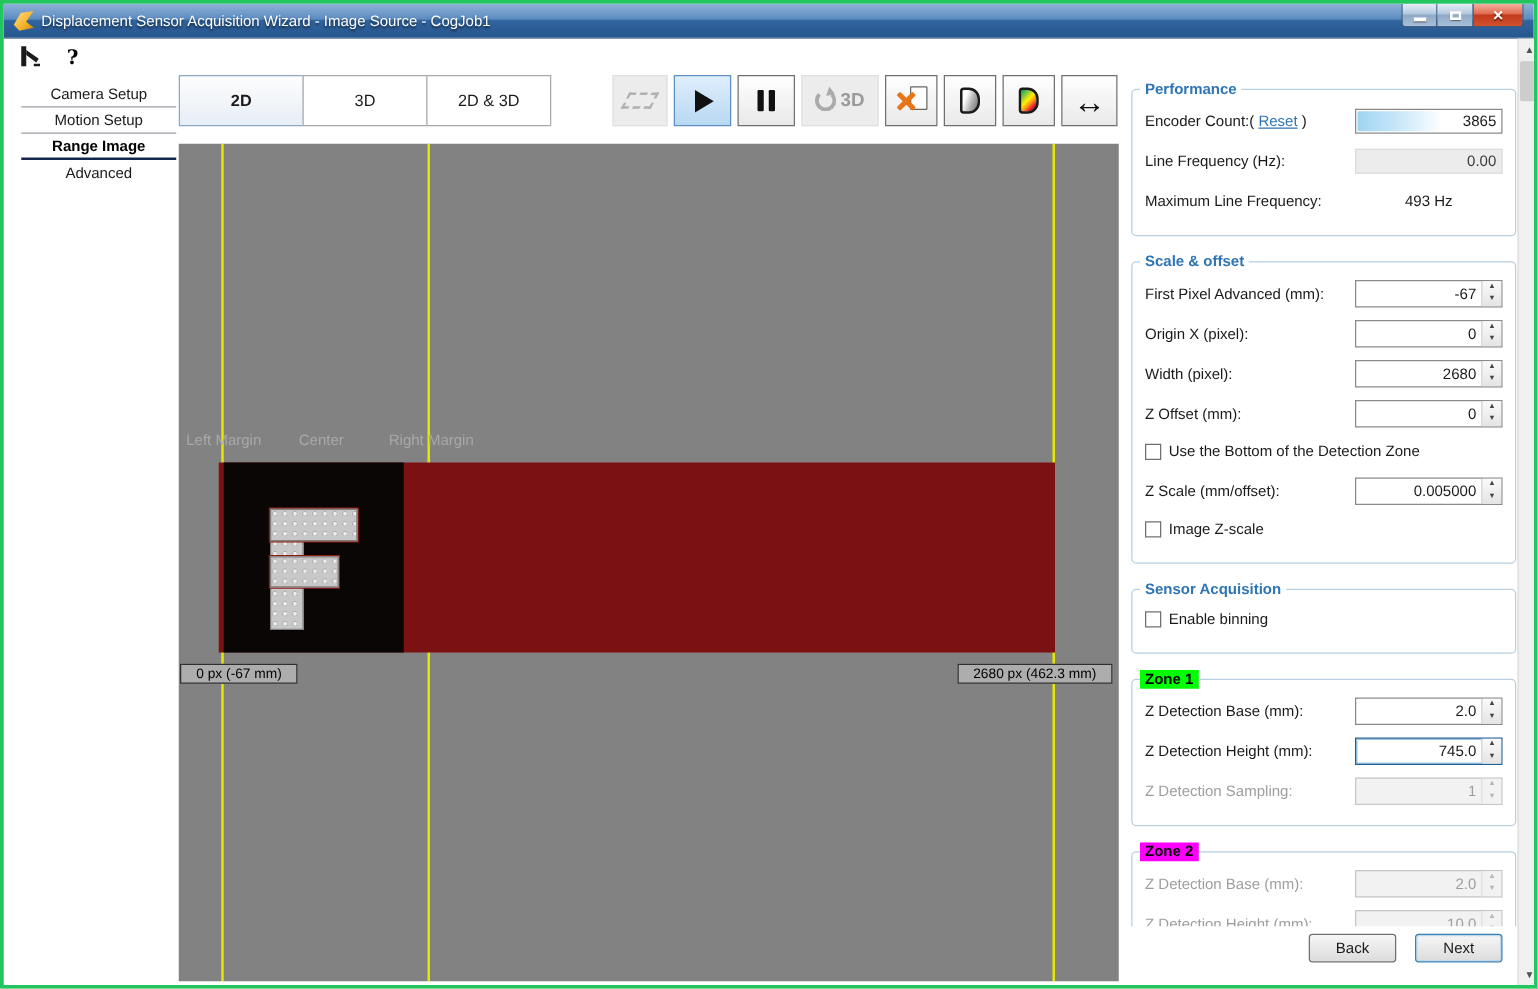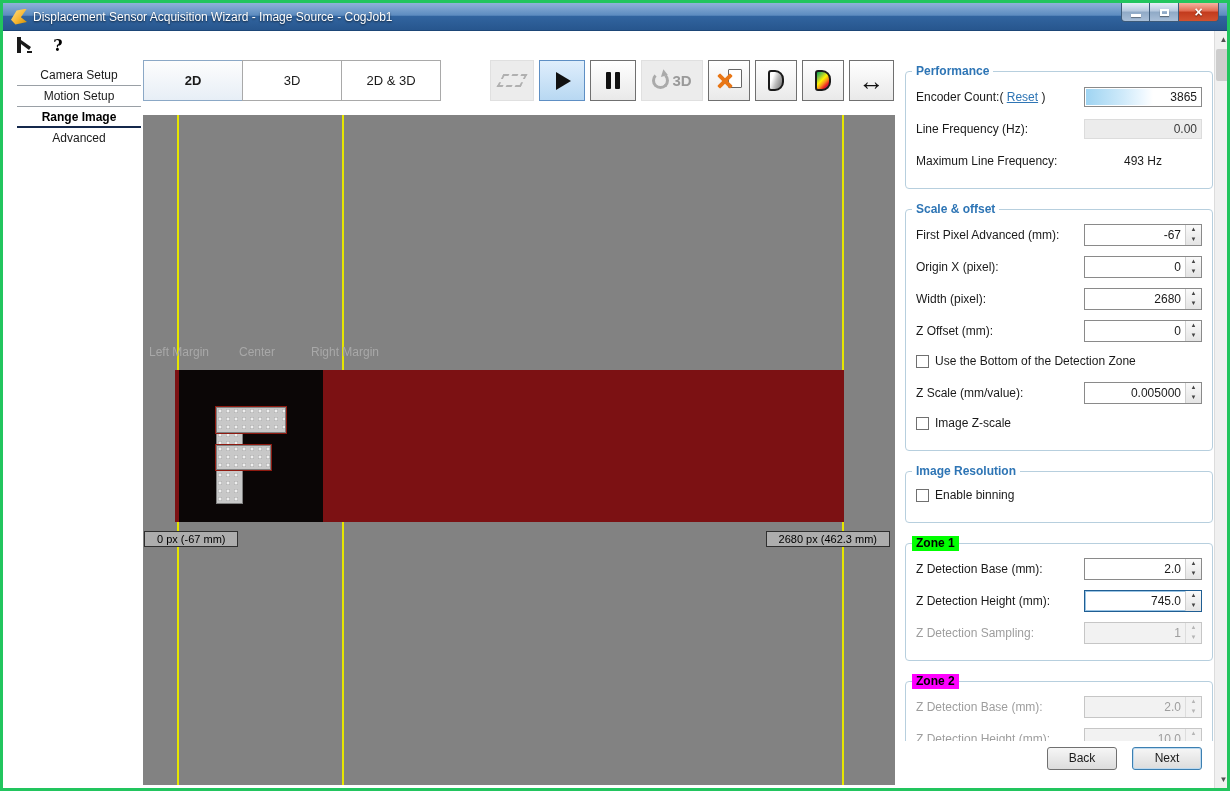--- a/index.html
+++ b/index.html
@@ -287,37 +287,37 @@
                 <span>▲</span>
                 <span>▼</span>
               </div>
           </div>
         </div>
         <div class="cbrow">
           <span class="cb"></span>
           <span>Use the Bottom of the Detection Zone</span>
         </div>
         <div class="row">
-          <span class="flabel">Z Scale (mm/value):</span>
+          <span class="flabel">Z Scale (mm/offset):</span>
           <div class="spin">
             <span class="val">0.005000</span>
             <div class="spinbtns">
                 <span>▲</span>
                 <span>▼</span>
               </div>
           </div>
         </div>
         <div class="cbrow">
           <span class="cb"></span>
           <span>Image Z-scale</span>
         </div>
       </div>
 
       <div class="group">
-        <span class="gtitle">Image Resolution</span>
+        <span class="gtitle">Sensor Acquisition</span>
         <div class="cbrow">
           <span class="cb"></span>
           <span>Enable binning</span>
         </div>
       </div>
 
       <div class="group">
         <span class="gtitle zone-green">Zone 1</span>
         <div class="row">
           <span class="flabel">Z Detection Base (mm):</span>

